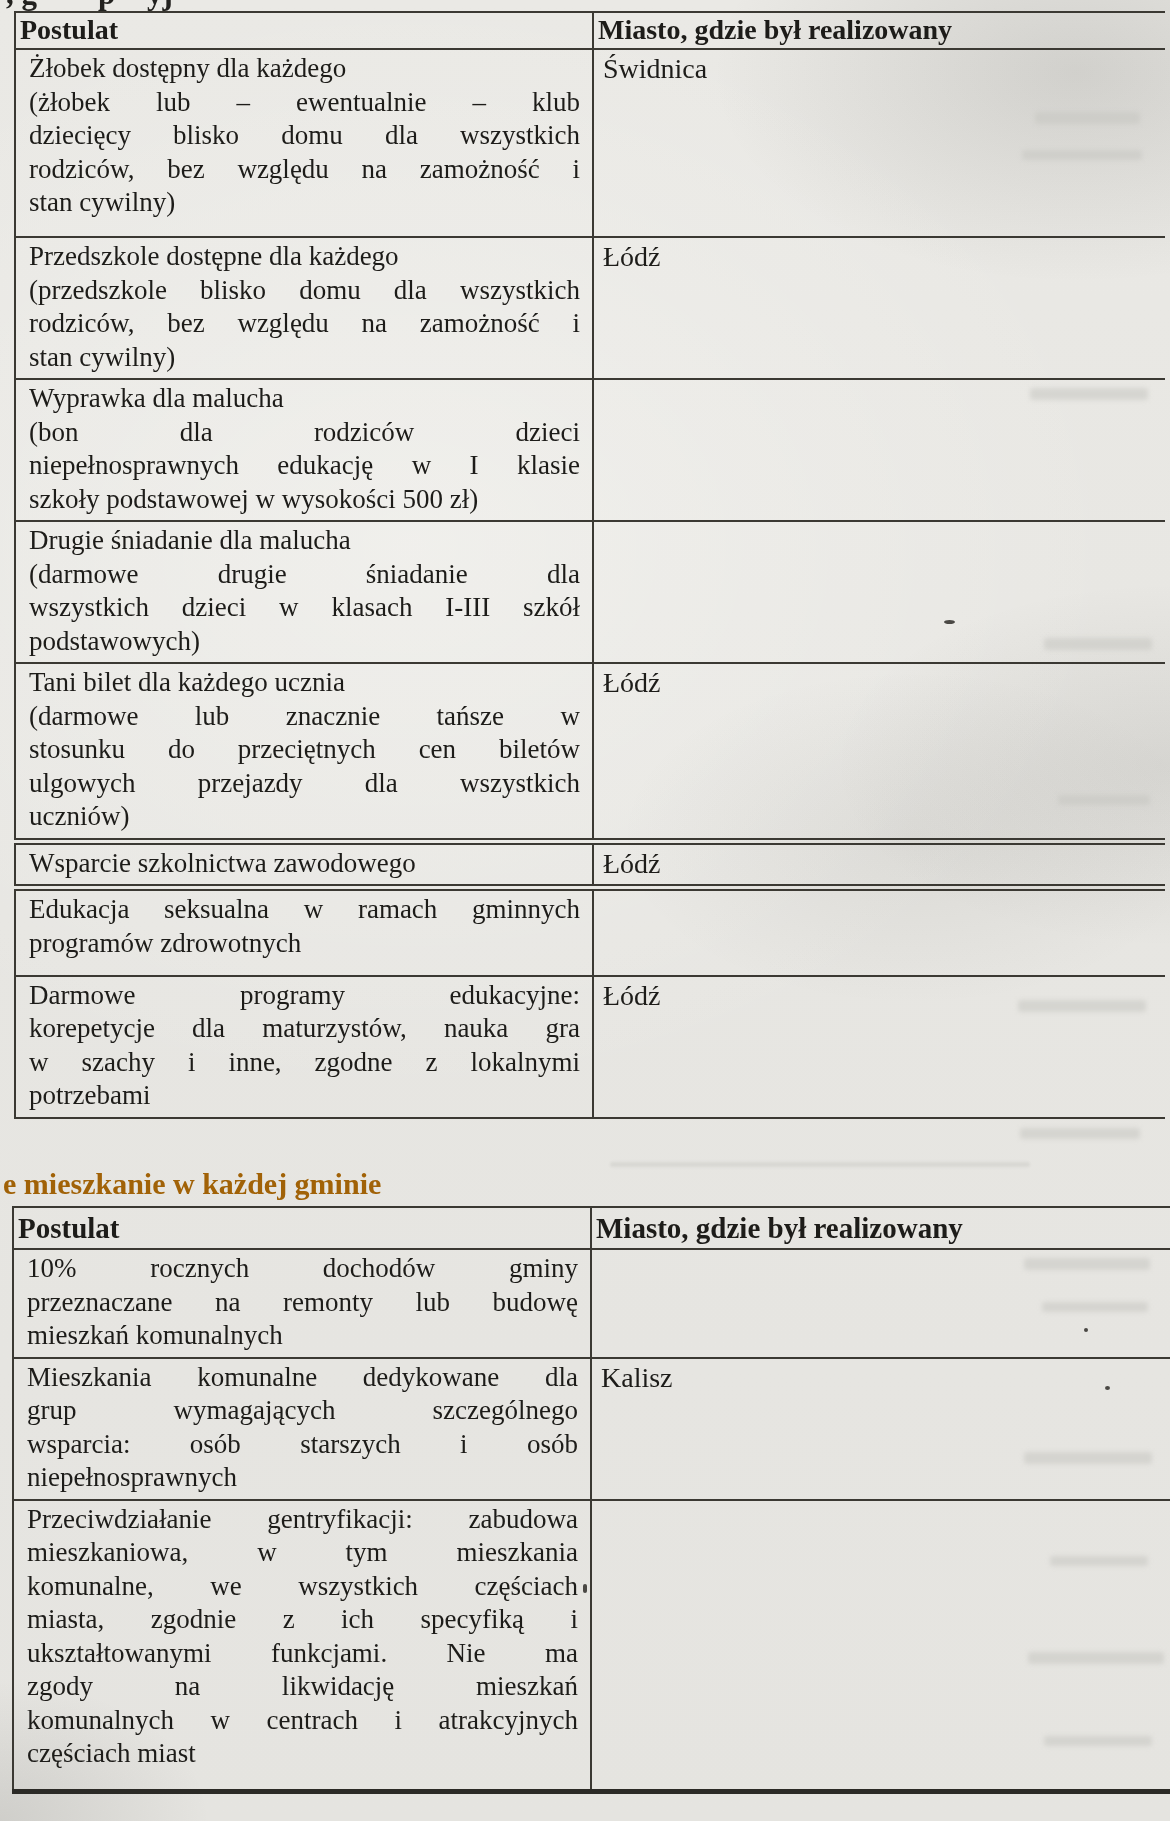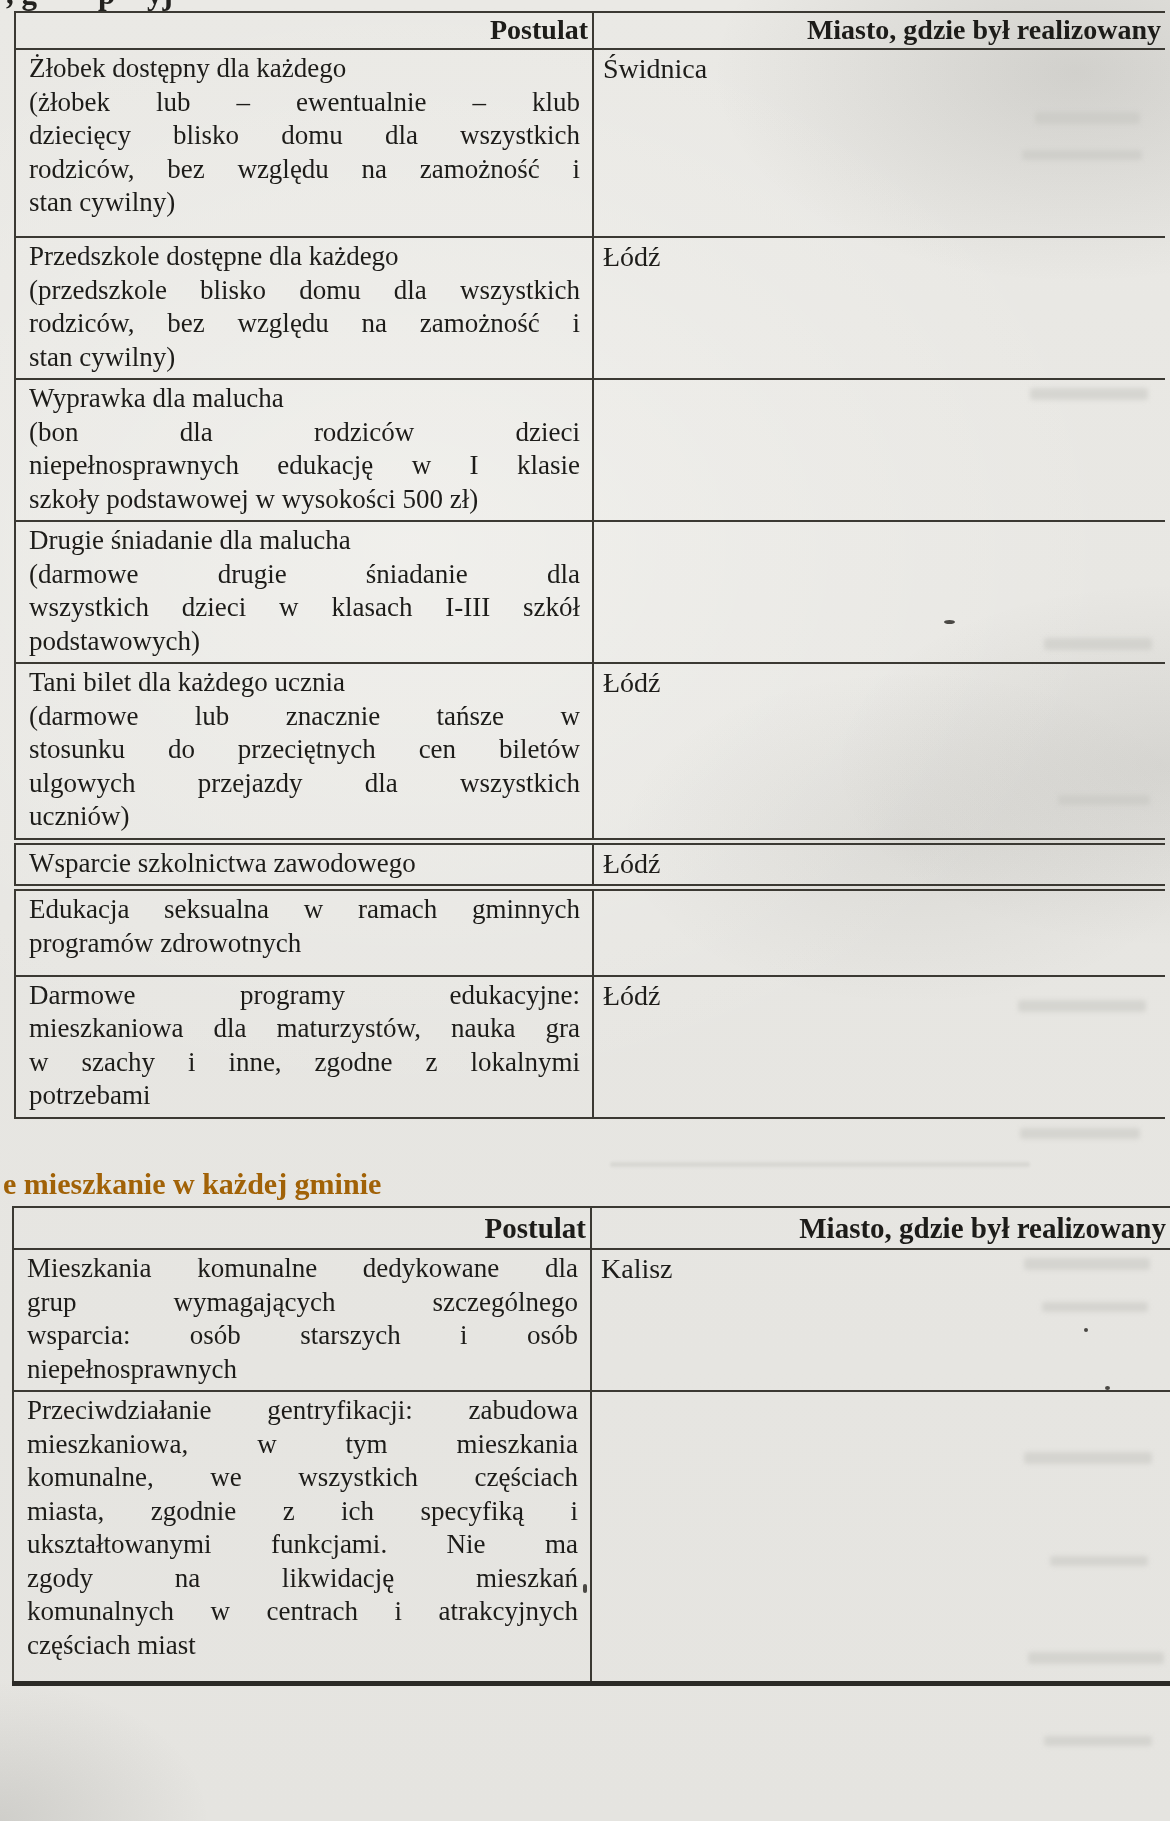--- a/index.html
+++ b/index.html
@@ -20,21 +20,21 @@
   .top-clip{position:absolute;left:0;top:0;width:640px;height:13px;overflow:hidden}
   .top-clip span{position:absolute;top:-24px;font-weight:bold;font-size:31px;color:#23221f;white-space:pre}
   
   .doc-table{position:absolute;border-collapse:collapse;table-layout:fixed}
   #table1{left:14px;top:11px;width:1151px}
   #table2{left:12px;top:1206px;width:1158px}
   .doc-table col.c1{width:578px}
   .doc-table th,.doc-table td{
     border:2px solid #3b3933;border-right:none;vertical-align:top;
   }
-  .doc-table th{font-weight:bold;text-align:right;padding:1px 4px 2px 4px}
+  .doc-table th{font-weight:bold;text-align:left;padding:1px 4px 2px 4px}
   #table1 th{height:30px;font-size:28px}
   #table2 th{height:42px;font-size:29px;padding-top:4px}
   td.post{padding:2px 12px 4px 13px;font-size:27px;line-height:33.5px}
   td.city{padding:2px 6px 0 9px;font-size:28px;line-height:33px}
   .line{text-align:justify}
   .line.j{text-align-last:justify}
   tr.dbl td{border-top:7px double #3b3933}
   #table1 tbody tr:last-child td{border-bottom:2px solid #3b3933}
   #table2 tbody tr:last-child td{border-bottom:5px solid #2b2a26}
   
@@ -121,21 +121,21 @@
       <tr class="dbl">
         <td class="post" style="height: 88px;">
           <div class="line j">Edukacja seksualna w ramach gminnych</div>
           <div class="line">programów zdrowotnych</div>
         </td>
         <td class="city"></td>
       </tr>
       <tr>
         <td class="post" style="height: 138px;">
           <div class="line j">Darmowe programy edukacyjne:</div>
-          <div class="line j">mieszkaniowa dla maturzystów, nauka gra</div>
+          <div class="line j">korepetycje dla maturzystów, nauka gra</div>
           <div class="line j">w szachy i inne, zgodne z lokalnymi</div>
           <div class="line">potrzebami</div>
         </td>
         <td class="city">Łódź</td>
       </tr>
     </tbody>
 </table>
 
 <div id="section-heading">e mieszkanie w każdej gminie</div>
 
@@ -144,20 +144,28 @@
       <col class="c1">
       <col>
     </colgroup>
   <thead>
     <tr>
       <th>Postulat</th>
       <th>Miasto, gdzie był realizowany</th>
     </tr>
   </thead>
   <tbody id="t2-body">
+      <tr>
+        <td class="post" style="height: 106px;">
+          <div class="line j">10% rocznych dochodów gminy</div>
+          <div class="line j">przeznaczane na remonty lub budowę</div>
+          <div class="line">mieszkań komunalnych</div>
+        </td>
+        <td class="city"></td>
+      </tr>
       <tr>
         <td class="post" style="height: 122px;">
           <div class="line j">Mieszkania komunalne dedykowane dla</div>
           <div class="line j">grup wymagających szczególnego</div>
           <div class="line j">wsparcia: osób starszych i osób</div>
           <div class="line">niepełnosprawnych</div>
         </td>
         <td class="city">Kalisz</td>
       </tr>
       <tr>

